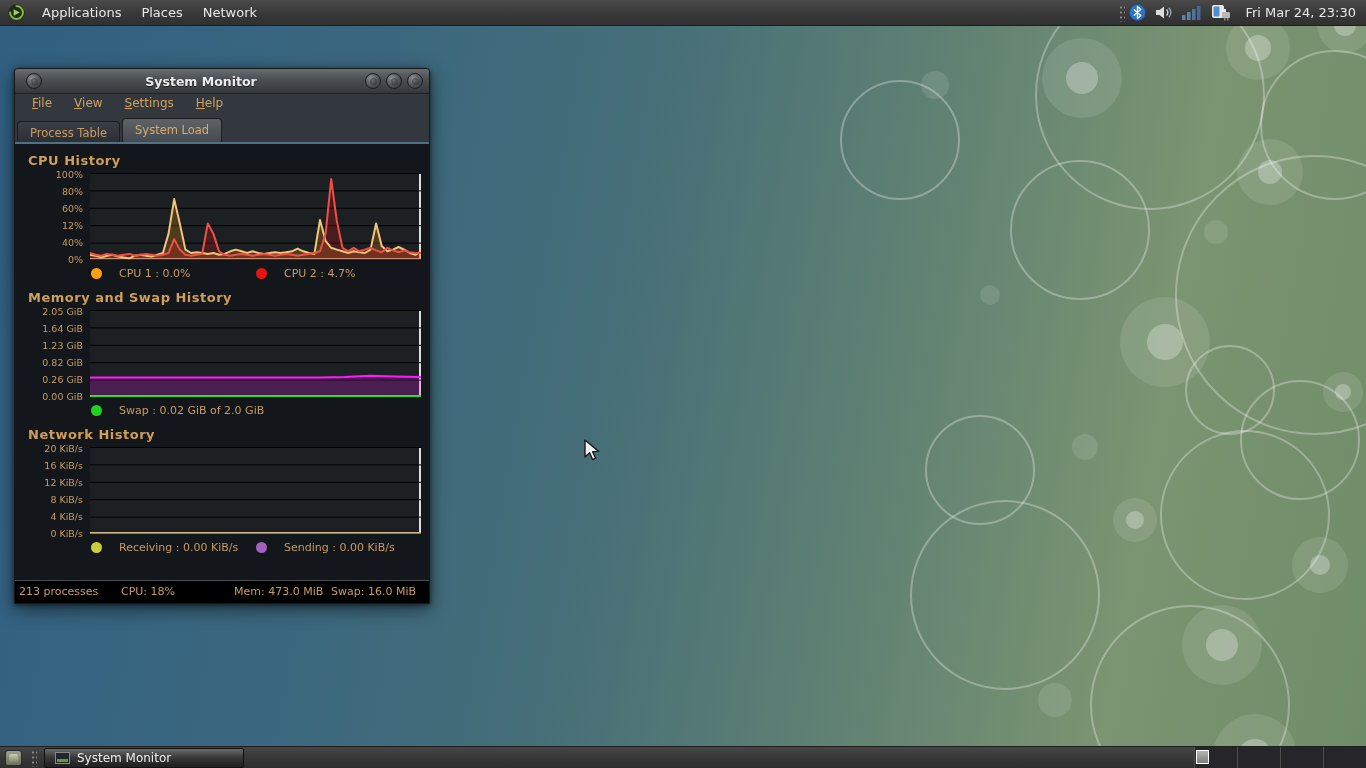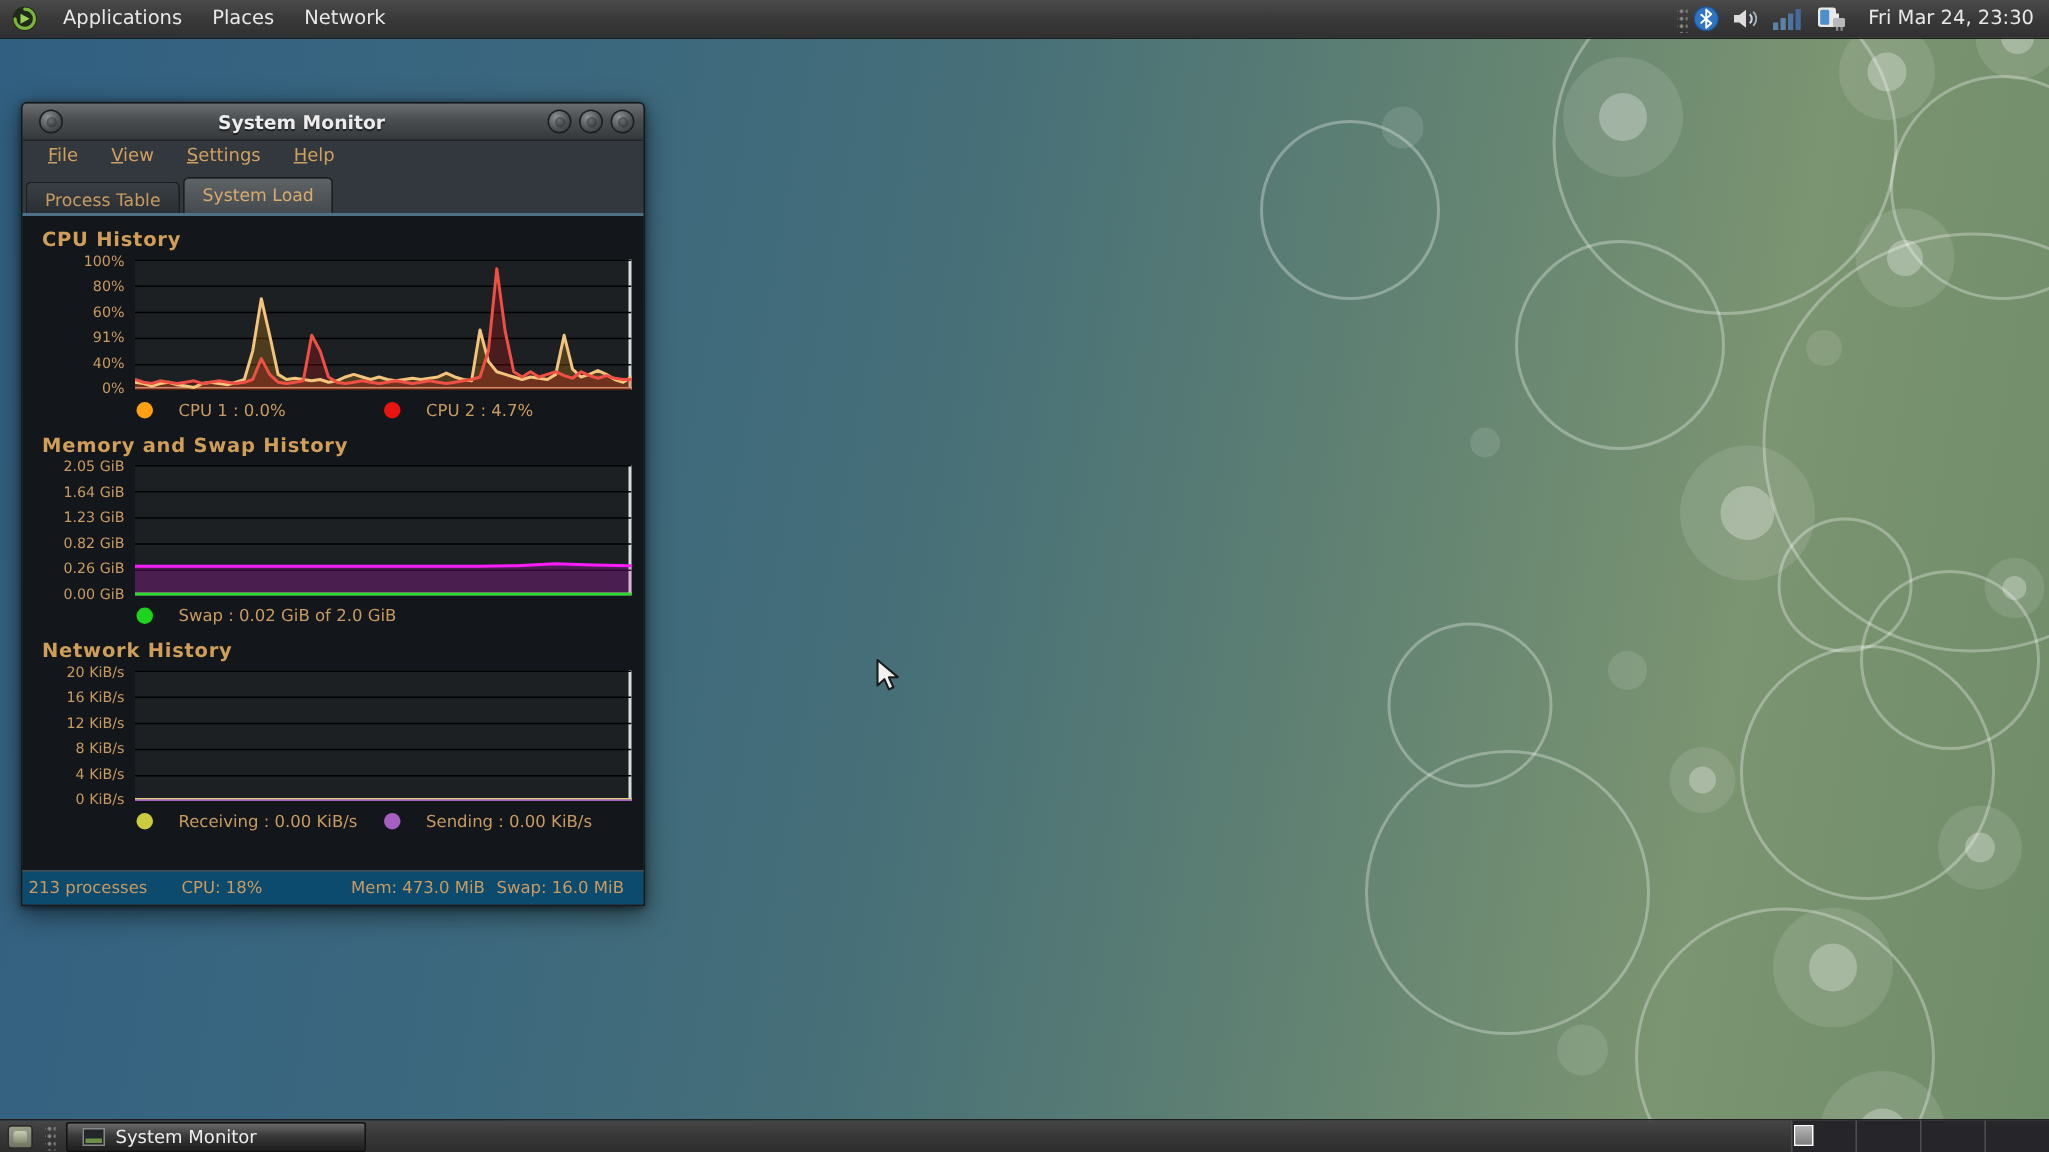--- a/index.html
+++ b/index.html
@@ -78,21 +78,21 @@
   .plotrow { display:flex; margin-top:5px; }
   .yticks { width:75px; position:relative; height:87px; flex:0 0 75px; }
   .ytick { position:absolute; right:7px; font-size:9.5px; color:#c89b63; white-space:nowrap; }
   .plot { width:331px; height:87px; background:#1d2023; position:relative;
     border-right:2px solid #dcdcdc; border-bottom:2px solid #b9b9b9; }
   .plot svg { position:absolute; inset:0; }
   .legend { display:flex; margin:7px 0 10px 76px; }
   .legitem { display:flex; align-items:center; gap:17px; width:165px; font-size:11px; color:#c89b63; }
   .dot { width:11px; height:11px; border-radius:50%; flex:0 0 11px; }
 
-  .statusbar { height:23px; background:#0c4a6e; border-top:1px solid #494e55; position:relative;
+  .statusbar { height:23px; background:#000000; border-top:1px solid #494e55; position:relative;
     font-size:11px; color:#c89b63; }
   .statusbar span { position:absolute; top:4px; white-space:nowrap; }
   .st-procs { left:4px; } .st-cpu { left:106px; } .st-mem { left:219px; } .st-swap { left:316px; }
 
   
   .cursor { position:absolute; left:584px; top:439px; z-index:99; }
 </style>
 </head>
 <body>
 
@@ -210,21 +210,21 @@
 
   <div class="content">
 
     <div class="section">
       <div class="section-title">CPU History</div>
       <div class="plotrow">
         <div class="yticks">
           <span class="ytick" style="top:-4px">100%</span>
           <span class="ytick" style="top:13px">80%</span>
           <span class="ytick" style="top:30px">60%</span>
-          <span class="ytick" style="top:47px">91%</span>
+          <span class="ytick" style="top:47px">12%</span>
           <span class="ytick" style="top:64px">40%</span>
           <span class="ytick" style="top:81px">0%</span>
         </div>
         <div class="plot">
           <svg viewBox="0 0 331 87" width="331" height="87" preserveAspectRatio="none">
               <line x1="0" x2="331" y1="0.5" y2="0.5" stroke="#000" stroke-width="1"></line>
               <line x1="0" x2="331" y1="17.9" y2="17.9" stroke="#000" stroke-width="1"></line>
               <line x1="0" x2="331" y1="35.3" y2="35.3" stroke="#000" stroke-width="1"></line>
               <line x1="0" x2="331" y1="52.7" y2="52.7" stroke="#000" stroke-width="1"></line>
               <line x1="0" x2="331" y1="70.1" y2="70.1" stroke="#000" stroke-width="1"></line>

